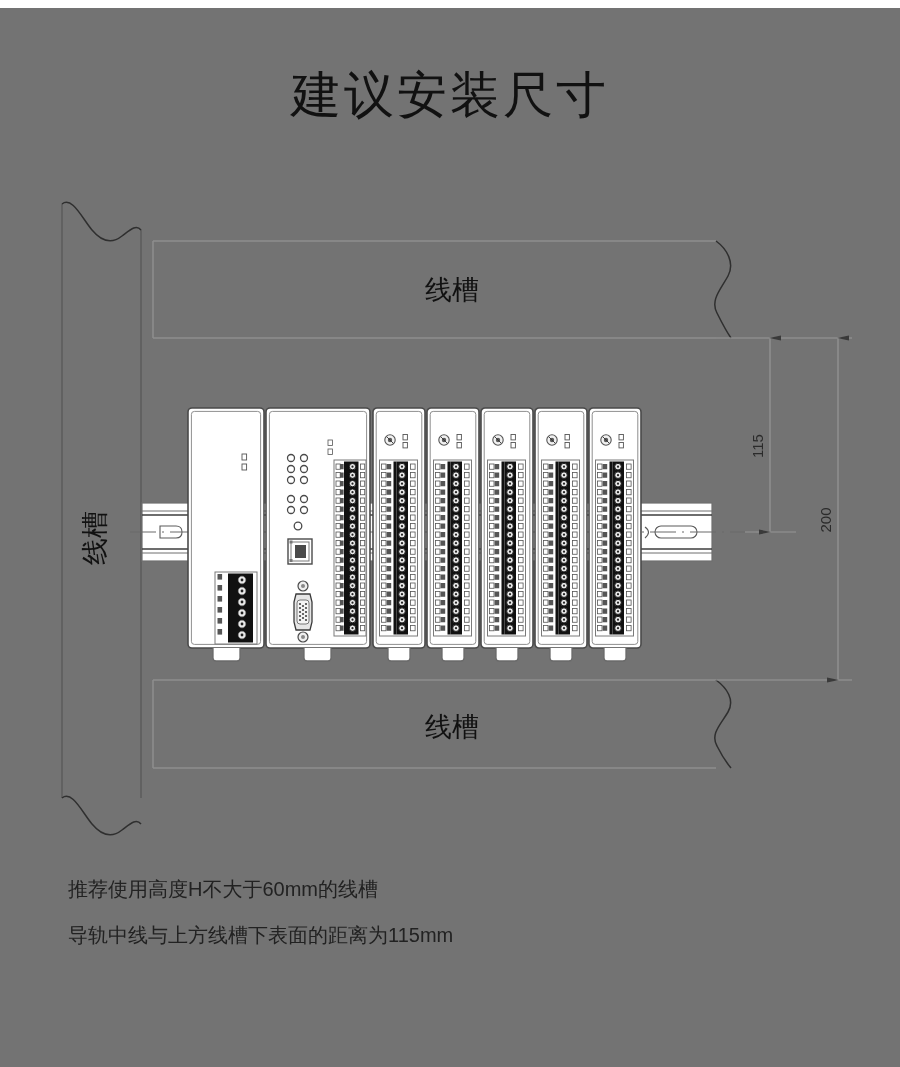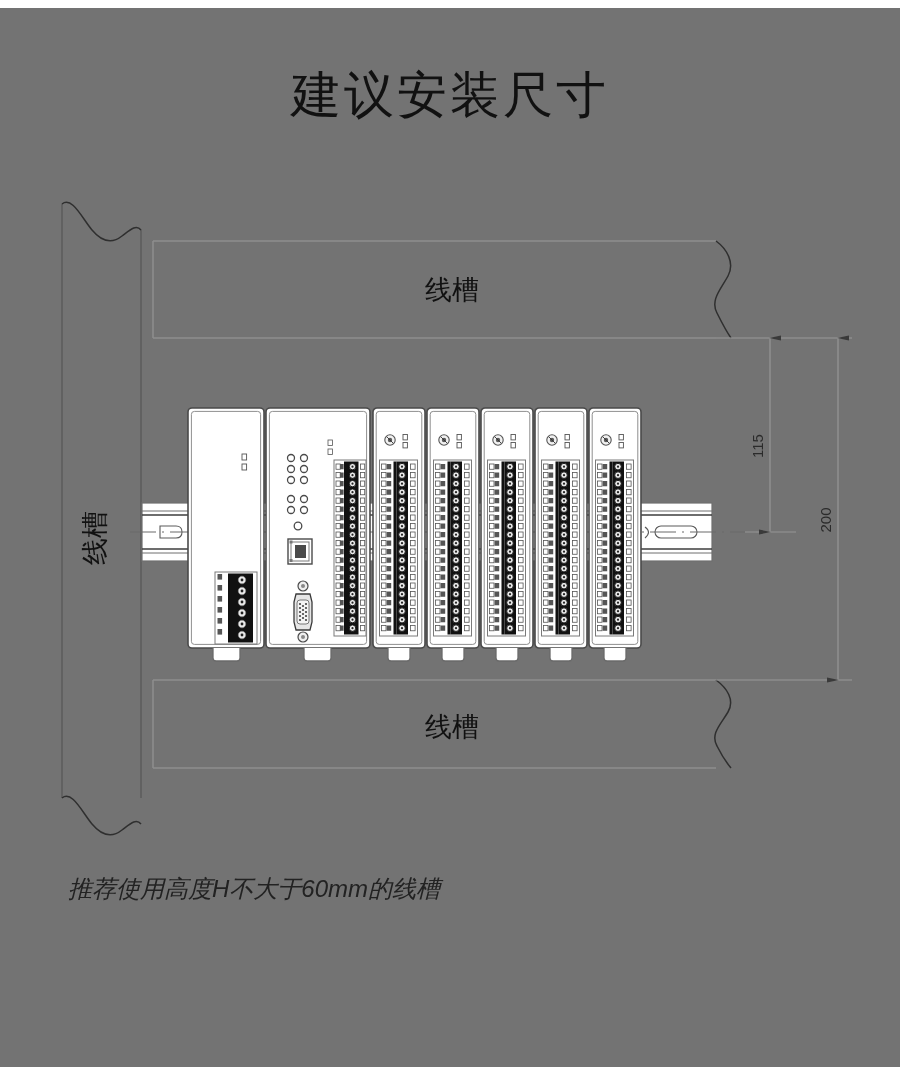--- a/index.html
+++ b/index.html
@@ -46,25 +46,24 @@
   #diagram svg { display: block; }
 
   
   #captions {
     position: absolute;
     left: 68px;
     top: 858px;
     width: 760px;
   }
   .caption-line {
-    font-size: 24px;
+    font-size: 20px;
     line-height: 46px;
     color: #222;
     white-space: nowrap;
-    font-style: italic;
   }
 </style>
 </head>
 <body>
 
 <div id="page">
 
   <div id="title">建议安装尺寸</div>
 
   <div id="diagram">
@@ -661,15 +660,16 @@
         <g>
           <line x1="838" y1="330" x2="838" y2="672" stroke="#9a9a9a" stroke-width="1.1" marker-start="url(#ahDown)" marker-end="url(#ahUp)"></line>
           <text x="831" y="512" text-anchor="middle" transform="rotate(-90 831 512)" font-family="'Liberation Sans','DejaVu Sans',sans-serif" font-size="15" fill="#2b2b2b">200</text>
         </g>
       </g>
     </svg>
   </div>
 
   <div id="captions">
     <div class="caption-line">推荐使用高度H不大于60mm的线槽</div>
+    <div class="caption-line">导轨中线与上方线槽下表面的距离为115mm</div>
   </div>
 
 </div>
 
 </body></html>

